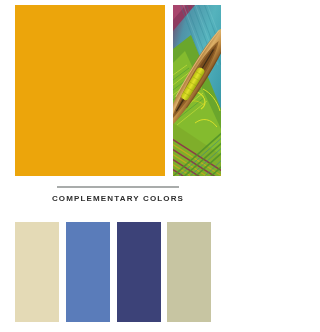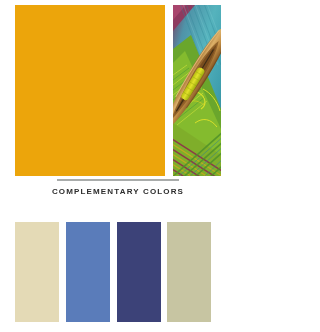--- a/index.html
+++ b/index.html
@@ -51,21 +51,21 @@
   .hero-photo svg {
     display: block;
     width: 48px;
     height: 171px;
   }
 
   
   .label-band {
     position: absolute;
     left: 0;
-    top: 175px;
+    top: 182px;
     width: 236px;
     height: 32px;
   }
 
   .divider-rule {
     position: absolute;
     left: 57px;
     top: 4px;
     width: 122px;
     height: 2px;

